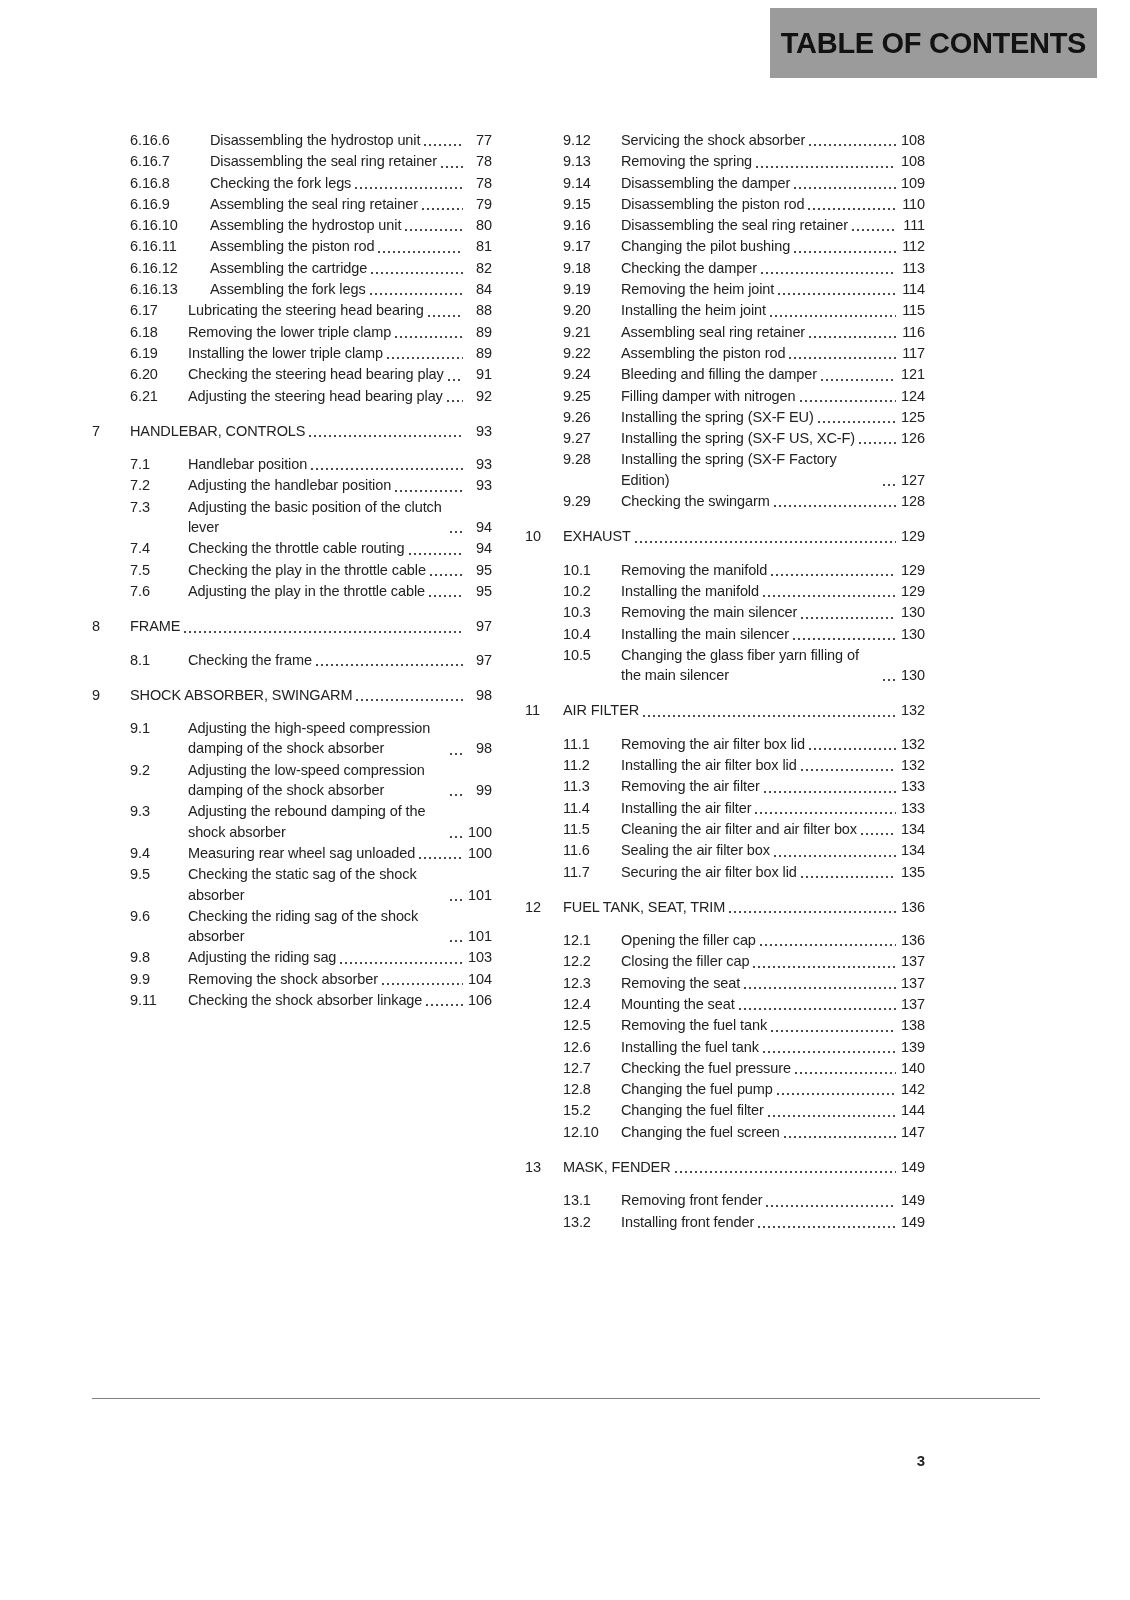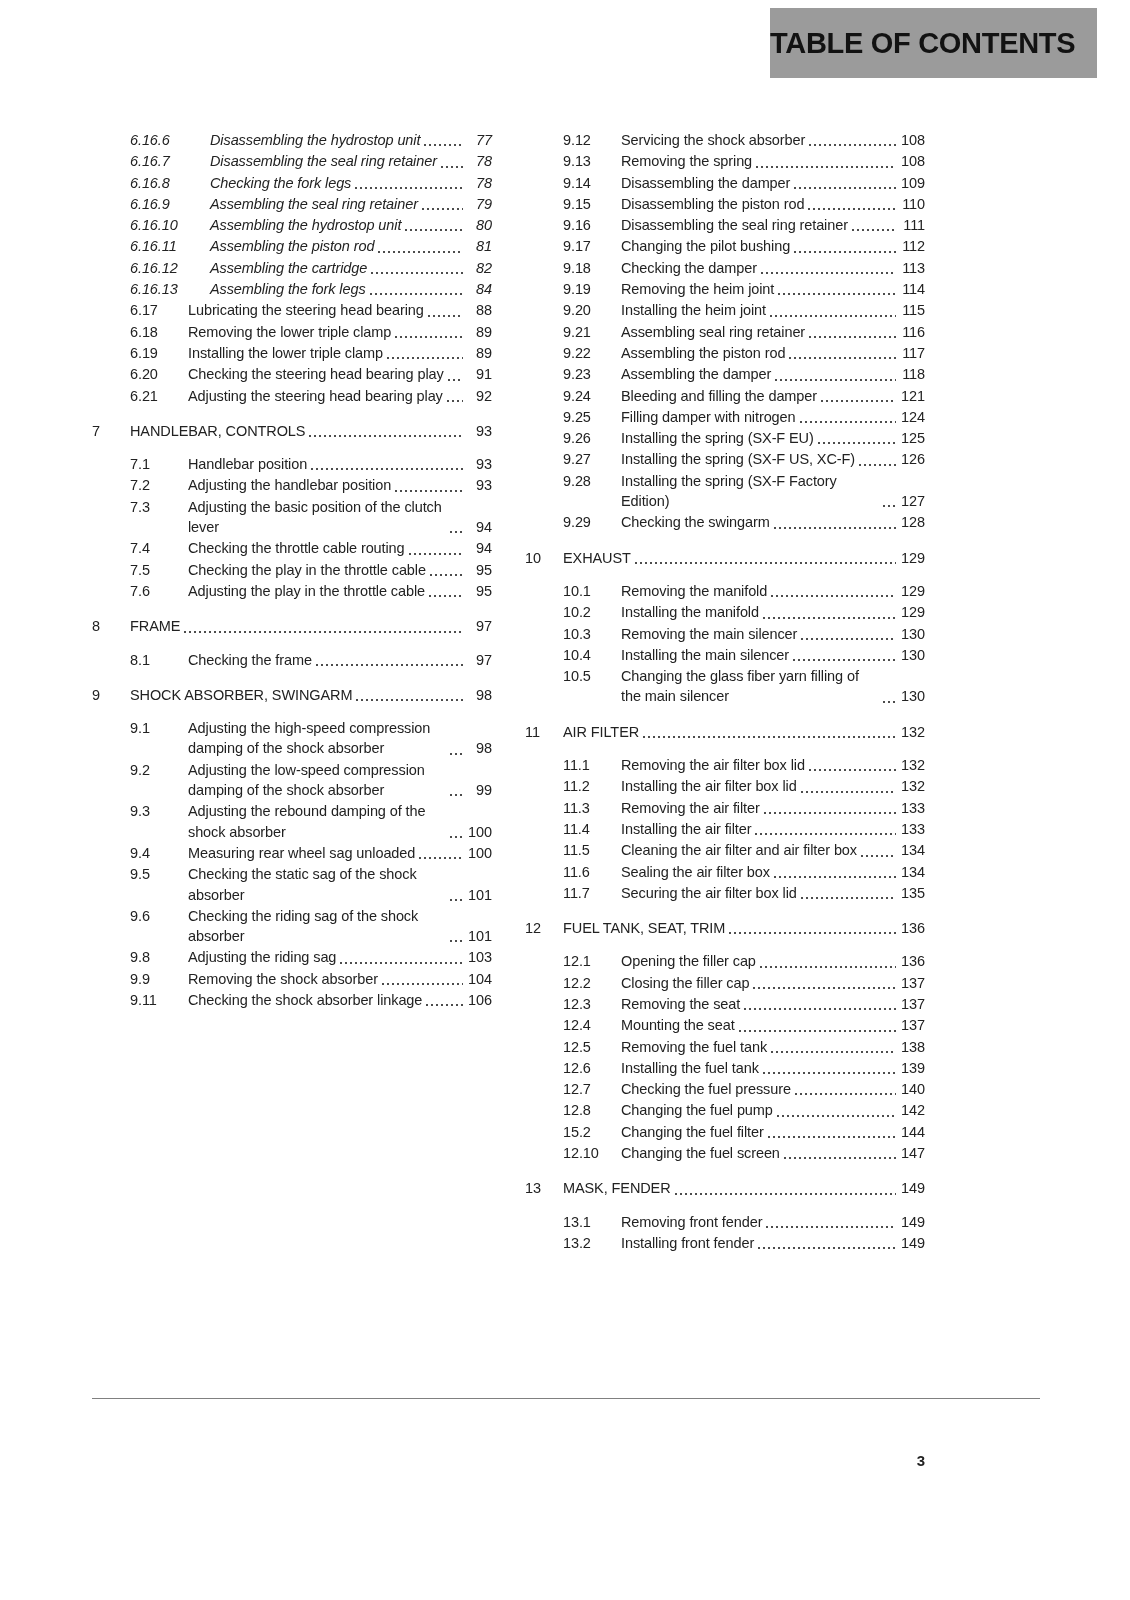--- a/index.html
+++ b/index.html
@@ -14,21 +14,21 @@
   }
   .header-bar {
     position: absolute;
     top: 8px;
     right: 33px;
     width: 327px;
     height: 70px;
     background: var(--header-bg, #9b9b9b);
     display: flex;
     align-items: center;
-    justify-content: flex-start;
+    justify-content: center;
   }
   .header-bar .title-text {
     font-size: 29px;
     font-weight: bold;
     color: #121212;
     letter-spacing: -0.3px;
     white-space: nowrap;
   }
   .toc {
     position: absolute;
@@ -45,21 +45,21 @@
     margin-bottom: 1px;
     font-size: 14.5px;
     line-height: 20.3px;
     letter-spacing: -0.1px;
   }
   .row .num { align-self: flex-start; flex: 0 0 auto; }
   .lvl0 { margin-top: 15px; margin-bottom: 13px; }
   .lvl0 .num { width: 38px; }
   .lvl1 { padding-left: 38px; }
   .lvl1 .num { width: 58px; }
-  .lvl2 { padding-left: 38px; font-style: italic; }
+  .lvl2 { padding-left: 38px; }
   .lvl2 .num { width: 80px; }
   .title { flex: 0 1 auto; }
   .leader {
     flex: 1 0 14px;
     height: 4px;
     margin: 0 3px 3px 3px;
     background-image: radial-gradient(circle at 2px 2px, #4c4c4c 1.1px, transparent 1.5px);
     background-size: 5px 4px;
     background-repeat: repeat-x;
   }
@@ -347,26 +347,20 @@
         <span class="leader"></span>
         <span class="pg">116</span>
       </div>
       <div class="row lvl1">
         <span class="num">9.22</span>
         <span class="title">Assembling the piston rod</span>
         <span class="leader"></span>
         <span class="pg">117</span>
       </div>
       <div class="row lvl1">
-        <span class="num">9.23</span>
-        <span class="title">Assembling the damper</span>
-        <span class="leader"></span>
-        <span class="pg">118</span>
-      </div>
-      <div class="row lvl1">
         <span class="num">9.24</span>
         <span class="title">Bleeding and filling the damper</span>
         <span class="leader"></span>
         <span class="pg">121</span>
       </div>
       <div class="row lvl1">
         <span class="num">9.25</span>
         <span class="title">Filling damper with nitrogen</span>
         <span class="leader"></span>
         <span class="pg">124</span>

